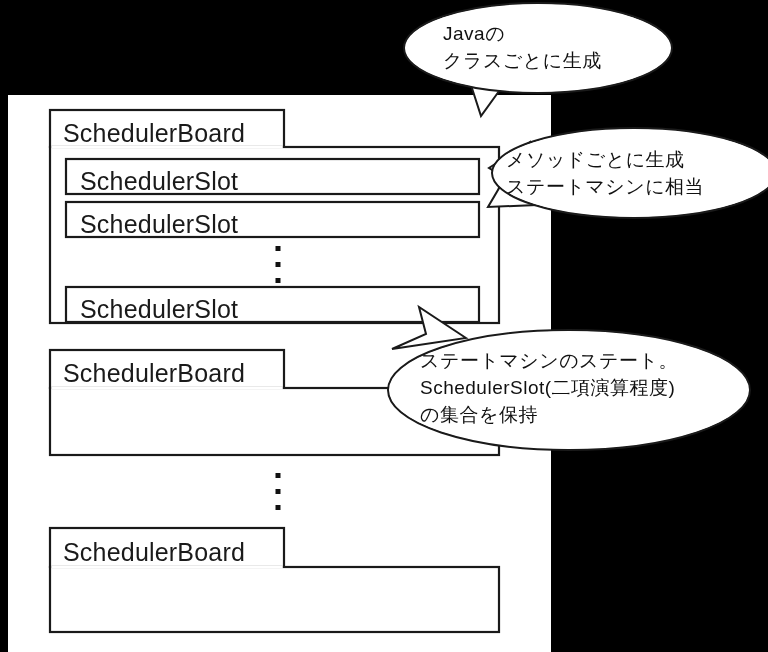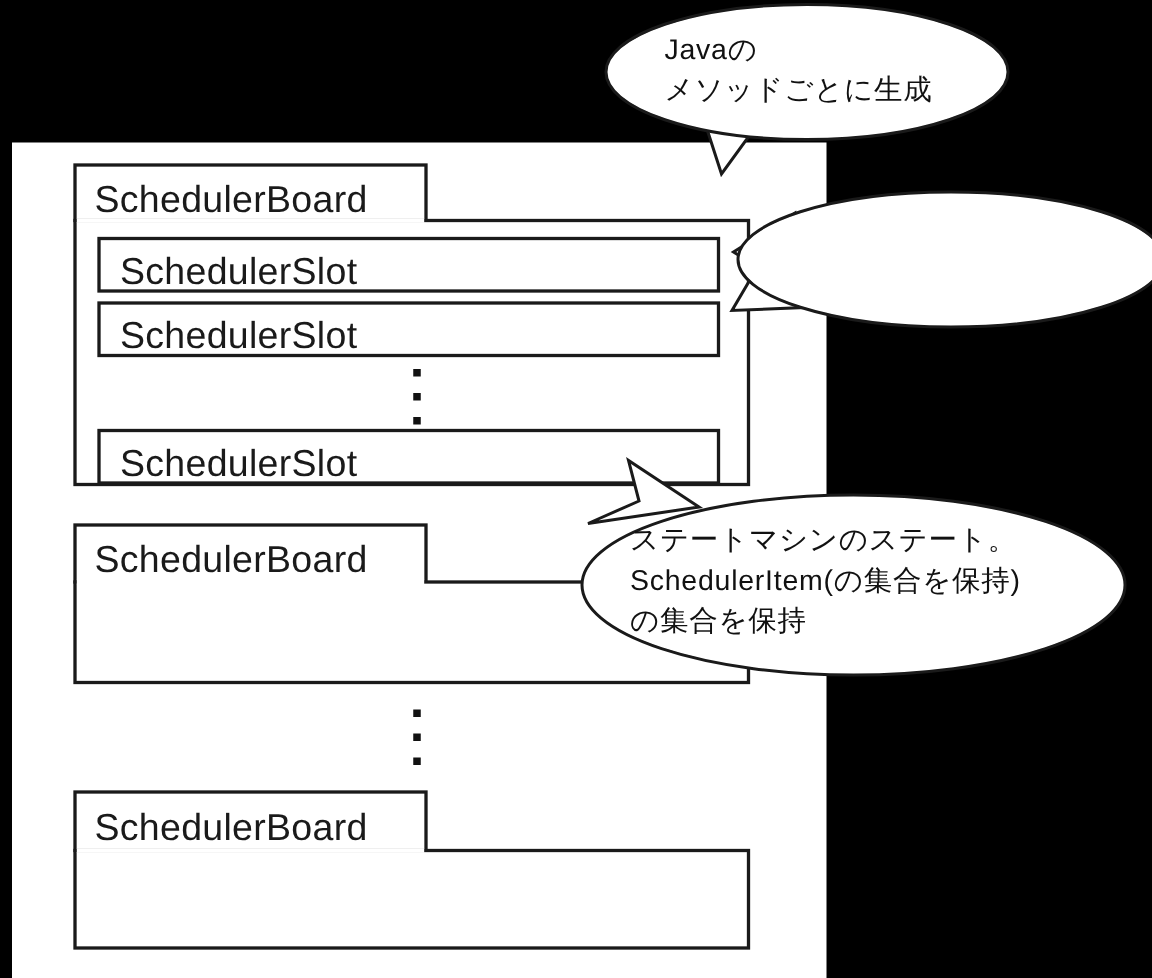--- a/index.html
+++ b/index.html
@@ -76,18 +76,20 @@
 
   <div class="diagram-label class-title" id="lbl-b1" style="left: 63px; top: 118.5px;">SchedulerBoard</div>
   <div class="diagram-label class-title" id="lbl-b2" style="left: 63px; top: 359px;">SchedulerBoard</div>
   <div class="diagram-label class-title" id="lbl-b3" style="left: 63px; top: 537.5px;">SchedulerBoard</div>
 
   <div class="diagram-label class-title" id="lbl-s1" style="left: 80px; top: 166.5px;">SchedulerSlot</div>
   <div class="diagram-label class-title" id="lbl-s2" style="left: 80px; top: 209.5px;">SchedulerSlot</div>
   <div class="diagram-label class-title" id="lbl-s3" style="left: 80px; top: 294.5px;">SchedulerSlot</div>
 
   <div class="bubble-text jp" id="cal-1" style="left: 443px; top: 20px;">Javaの
-メソッドごとに生成</div>
+クラスごとに生成</div>
+  <div class="bubble-text jp" id="cal-2" style="left: 506px; top: 146px;">メソッドごとに生成
+ステートマシンに相当</div>
   <div class="bubble-text jp" id="cal-3" style="left: 420px; top: 347px;">ステートマシンのステート。
-SchedulerItem(の集合を保持)
+SchedulerSlot(二項演算程度)
 の集合を保持</div>
 
 </div>
 
 </body></html>

